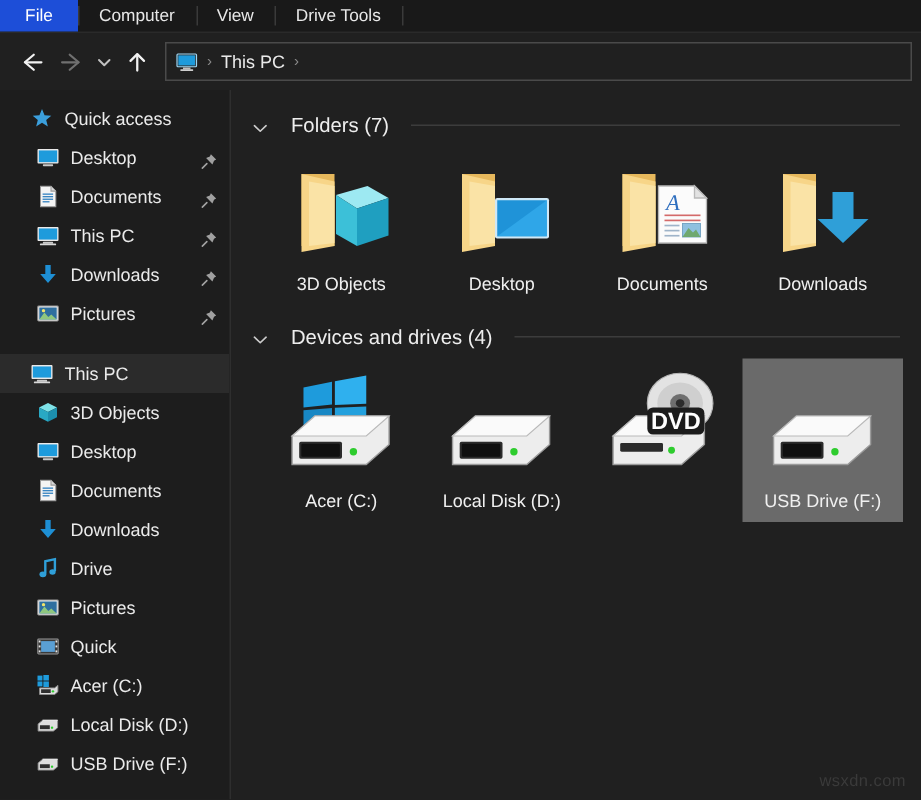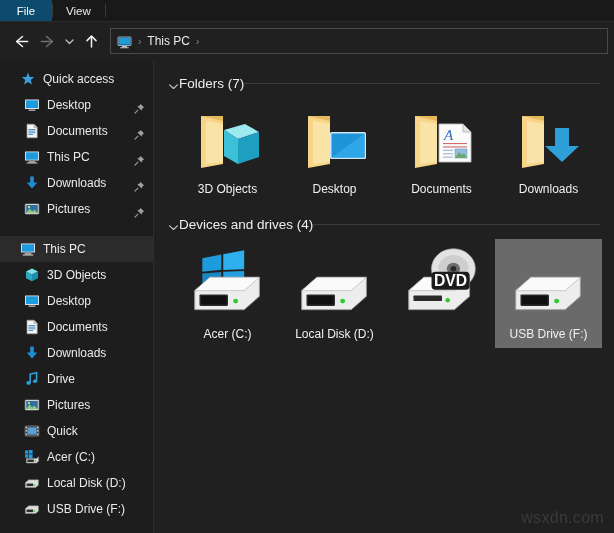--- a/index.html
+++ b/index.html
@@ -24,21 +24,21 @@
     font-size:11.5px; color:#e8e8e8;
     padding:0 14px;
     position:relative;
     white-space:nowrap;
   }
   .tab + .tab::before{
     content:""; position:absolute; left:0; top:4px; bottom:4px;
     width:1px; background:#3a3a3a;
   }
   .tab.file{
-    background:#0c4a6e;
+    background:#1d4ed8;
     color:#ffffff;
     min-width:52px;
     padding:0 16px;
   }
   .tab.file::before{ display:none; }
   .tab-end-divider{
     width:1px; margin:4px 0; background:#3a3a3a;
   }
 
   
@@ -129,21 +129,21 @@
   .content{
     flex:1;
     background:#202020;
     padding:12px 0 0 14px;
     overflow:hidden;
     position:relative;
   }
   .section-head{
     display:flex;
     align-items:center;
-    gap:0;
+    gap:15px;
     height:22px;
     margin-bottom:4px;
     padding-right:14px;
   }
   .chev{
     width:11px; height:11px; flex:0 0 11px; color:#c9c9c9;
   }
   .section-title{
     font-size:13.5px; color:#eeeeee; white-space:nowrap;
   }
@@ -179,34 +179,40 @@
     line-height:15px;
     max-width:104px;
     word-wrap:break-word;
   }
   .drives-block{ margin-top:10px; }
   .drive-tile .tile-ico{ height:82px; }
 
   .watermark{
     position:absolute;
     right:10px; bottom:6px;
-    font-size:16px;
+    font-size:11px;
     color:#3a3a3a;
     letter-spacing:.3px;
   }
 </style>
 </head>
 <body>
 
 <div class="tabbar">
   <div class="tab file">
     <span>File</span>
   </div>
   <div class="tab">
+    <span>Computer</span>
+  </div>
+  <div class="tab">
     <span>View</span>
+  </div>
+  <div class="tab">
+    <span>Drive Tools</span>
   </div>
   <div class="tab-end-divider"></div>
 </div>
 
 <div class="navbar">
 
   <div class="navbtn">
     <svg width="17" height="17" viewBox="0 0 17 17" aria-hidden="true">
       <path d="M9.5 3.5 L3.6 8.5 L9.5 13.5" fill="none" stroke="#f2f2f2" stroke-width="1.5" stroke-linecap="round" stroke-linejoin="round"></path>
       <path d="M3.8 8.5 H14.6" fill="none" stroke="#f2f2f2" stroke-width="1.5" stroke-linecap="round"></path>

